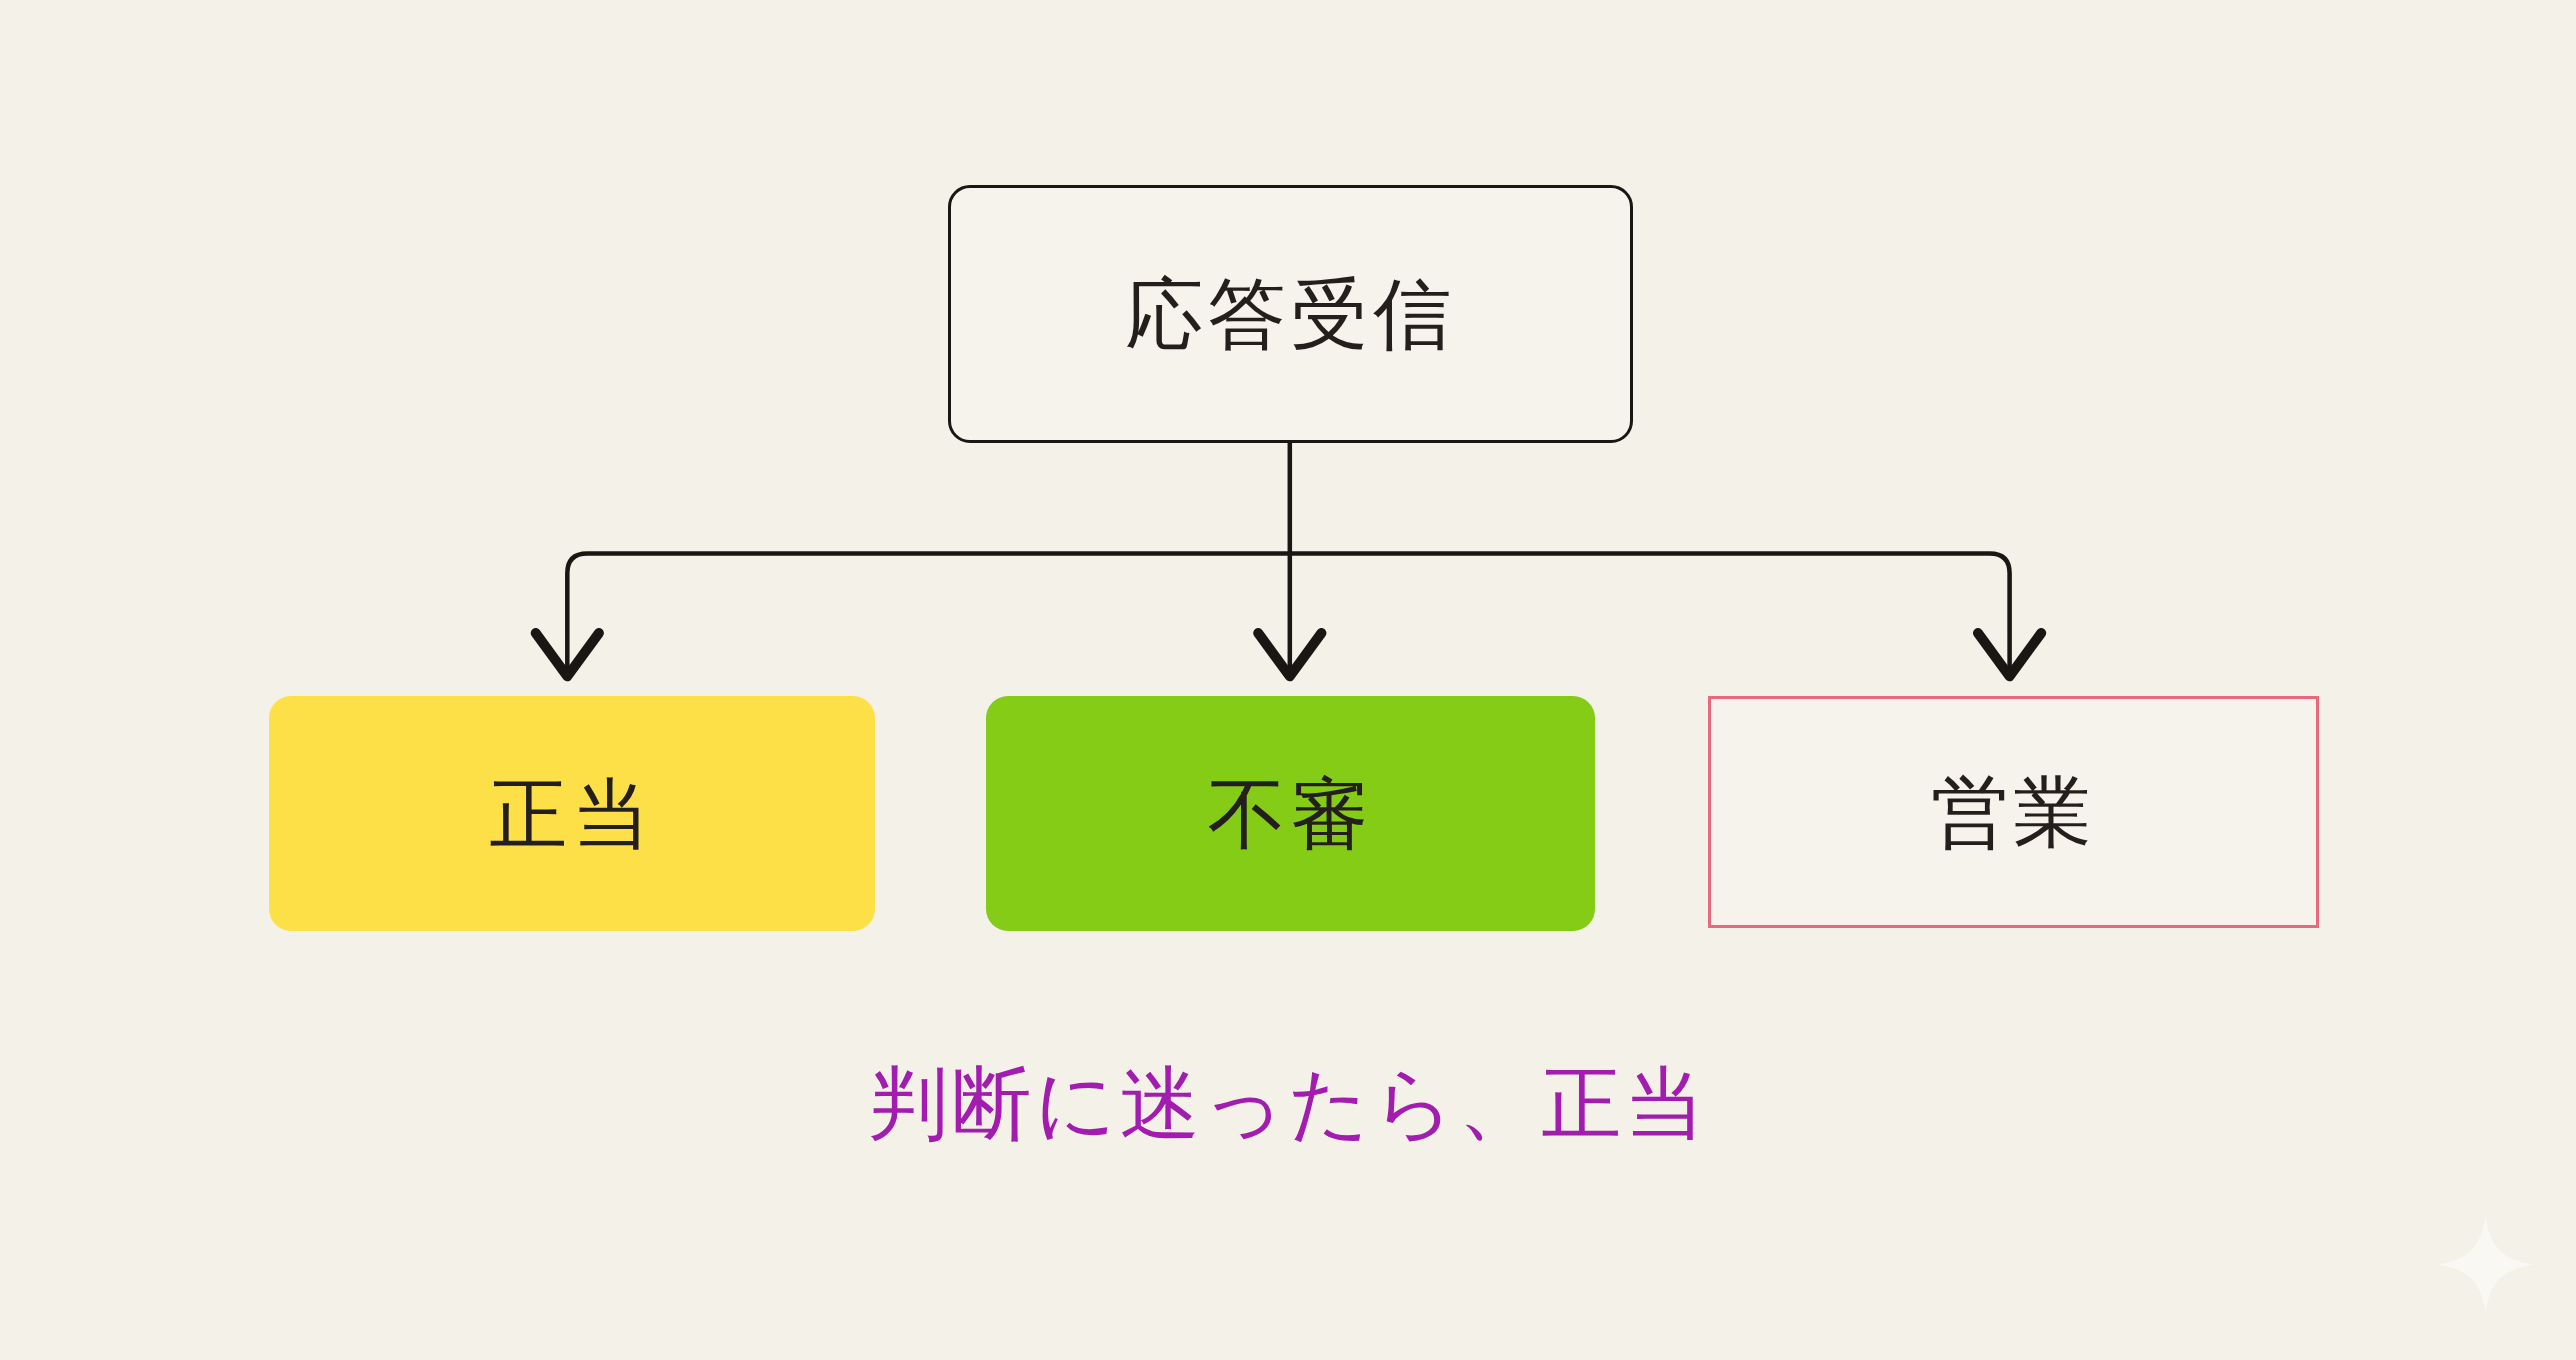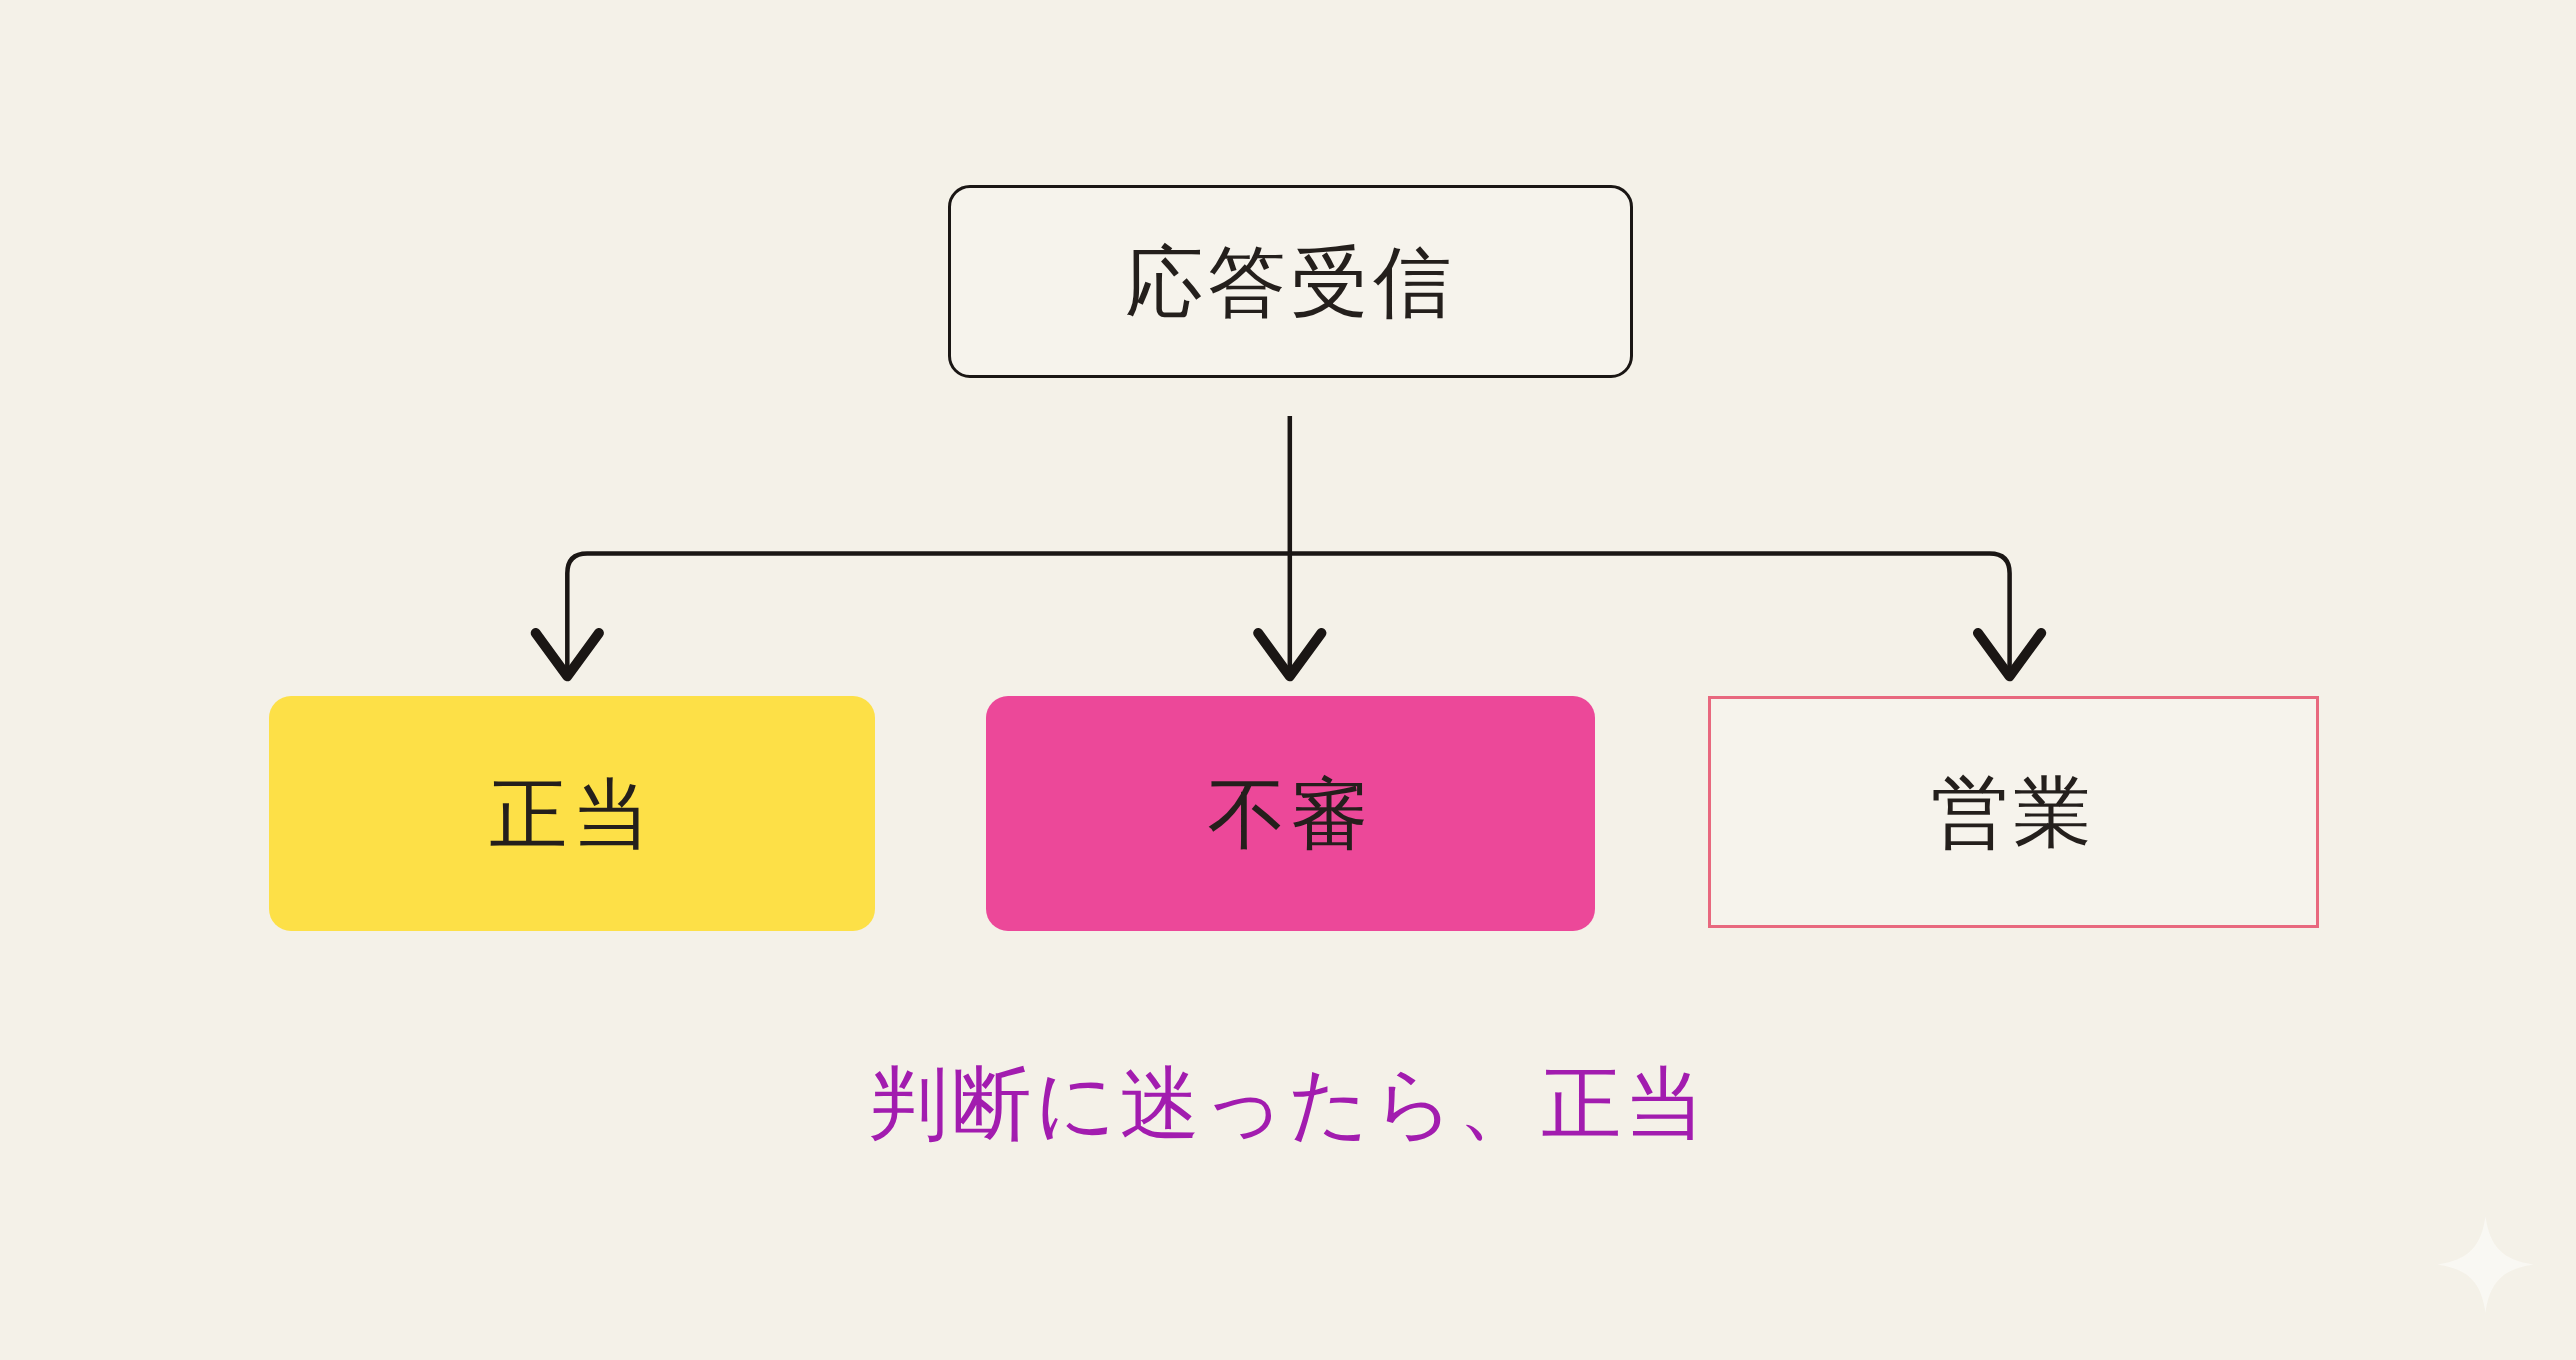--- a/index.html
+++ b/index.html
@@ -46,21 +46,21 @@
     letter-spacing: 0.06em;
     line-height: 1;
     white-space: nowrap;
   }
 
   
   #node-root {
     left: 948px;
     top: 185px;
     width: 685px;
-    height: 193px;
+    height: 258px;
     border: 3.6px solid #1A1614;
     border-radius: 22px;
     background: #F6F3EC;
   }
   #node-root .node-label {
     font-size: 78px;
   }
 
   
   #node-legit {
@@ -74,21 +74,21 @@
   }
   #node-legit .node-label { font-size: 78px; }
 
   
   #node-suspicious {
     left: 986px;
     top: 696px;
     width: 609px;
     height: 235px;
     border-radius: 22px;
-    background: #ec4899;
+    background: #84cc16;
     border: none;
   }
   #node-suspicious .node-label { font-size: 78px; }
 
   
   #node-sales {
     left: 1708px;
     top: 696px;
     width: 611px;
     height: 232px;

